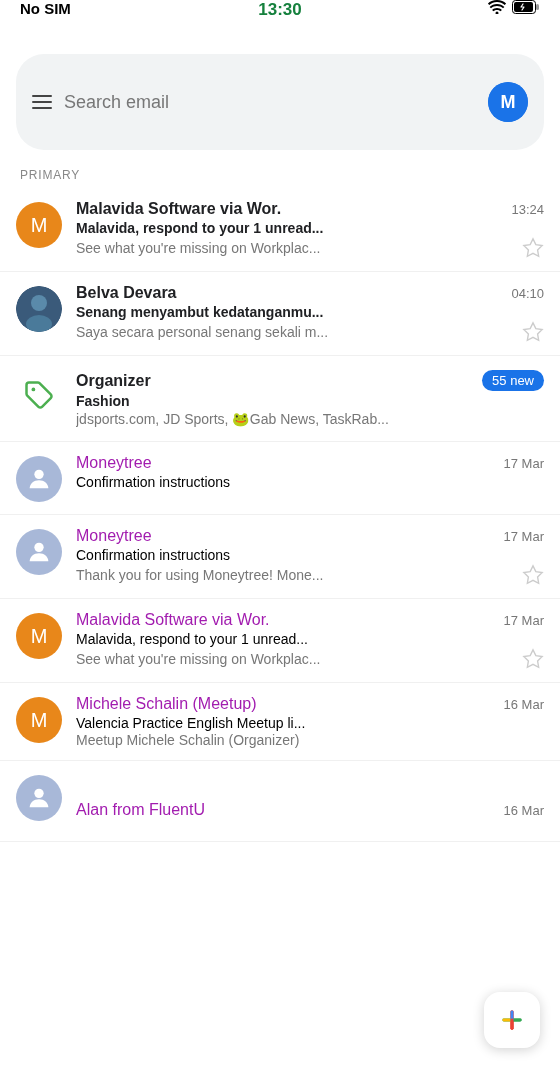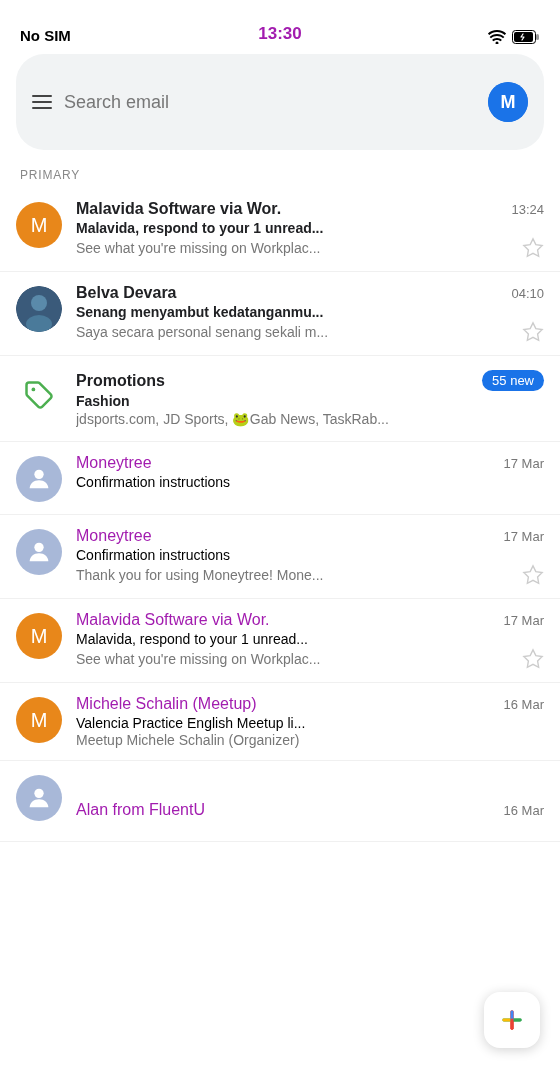--- a/index.html
+++ b/index.html
@@ -10,37 +10,36 @@
       font-family: -apple-system, BlinkMacSystemFont, 'Helvetica Neue', Arial, sans-serif;
       background: #fff;
       overflow-x: hidden;
     }
 
     
     .status-bar {
       height: 44px;
       background: #fff;
       display: flex;
-      align-items: flex-end;
+      align-items: flex-start;
       justify-content: space-between;
       padding: 0 20px;
     }
     .status-left {
       font-size: 15px;
       font-weight: 600;
       color: #000;
     }
     .status-center {
       font-size: 17px;
       font-weight: 600;
-      color: #a21caf;
+      color: #15803d;
       position: absolute;
       left: 50%;
       transform: translateX(-50%);
-      margin-top: 41px;
     }
     .status-right {
       display: flex;
       align-items: center;
       gap: 6px;
     }
 
     
     .search-bar-container {
       padding: 10px 16px 10px 16px;
@@ -379,21 +378,21 @@
 
   <div class="promotions-item">
     <div class="promo-tag-icon">
       <svg width="30" height="30" viewBox="0 0 24 24" fill="none">
         <path d="M21.41 11.58l-9-9A2 2 0 0011 2H4a2 2 0 00-2 2v7a2 2 0 00.59 1.42l9 9A2 2 0 0013 22a2 2 0 001.41-.59l7-7A2 2 0 0022 13a2 2 0 00-.59-1.42z" stroke="#4CAF50" stroke-width="2" stroke-linecap="round" stroke-linejoin="round"></path>
         <circle cx="7.5" cy="7.5" r="1.5" fill="#4CAF50"></circle>
       </svg>
     </div>
     <div class="promo-content">
       <div class="promo-row1">
-        <span class="promo-title">Promotions</span>
+        <span class="promo-title">Organizer</span>
         <span class="promo-badge">55 new</span>
       </div>
       <div class="promo-sub">Fashion</div>
       <div class="promo-preview">jdsports.com, JD Sports, 🐸Gab News, TaskRab...</div>
     </div>
   </div>
 
   <div class="email-item">
     <div class="email-avatar avatar-blue-light">
       <svg width="28" height="28" viewBox="0 0 24 24" fill="white">

